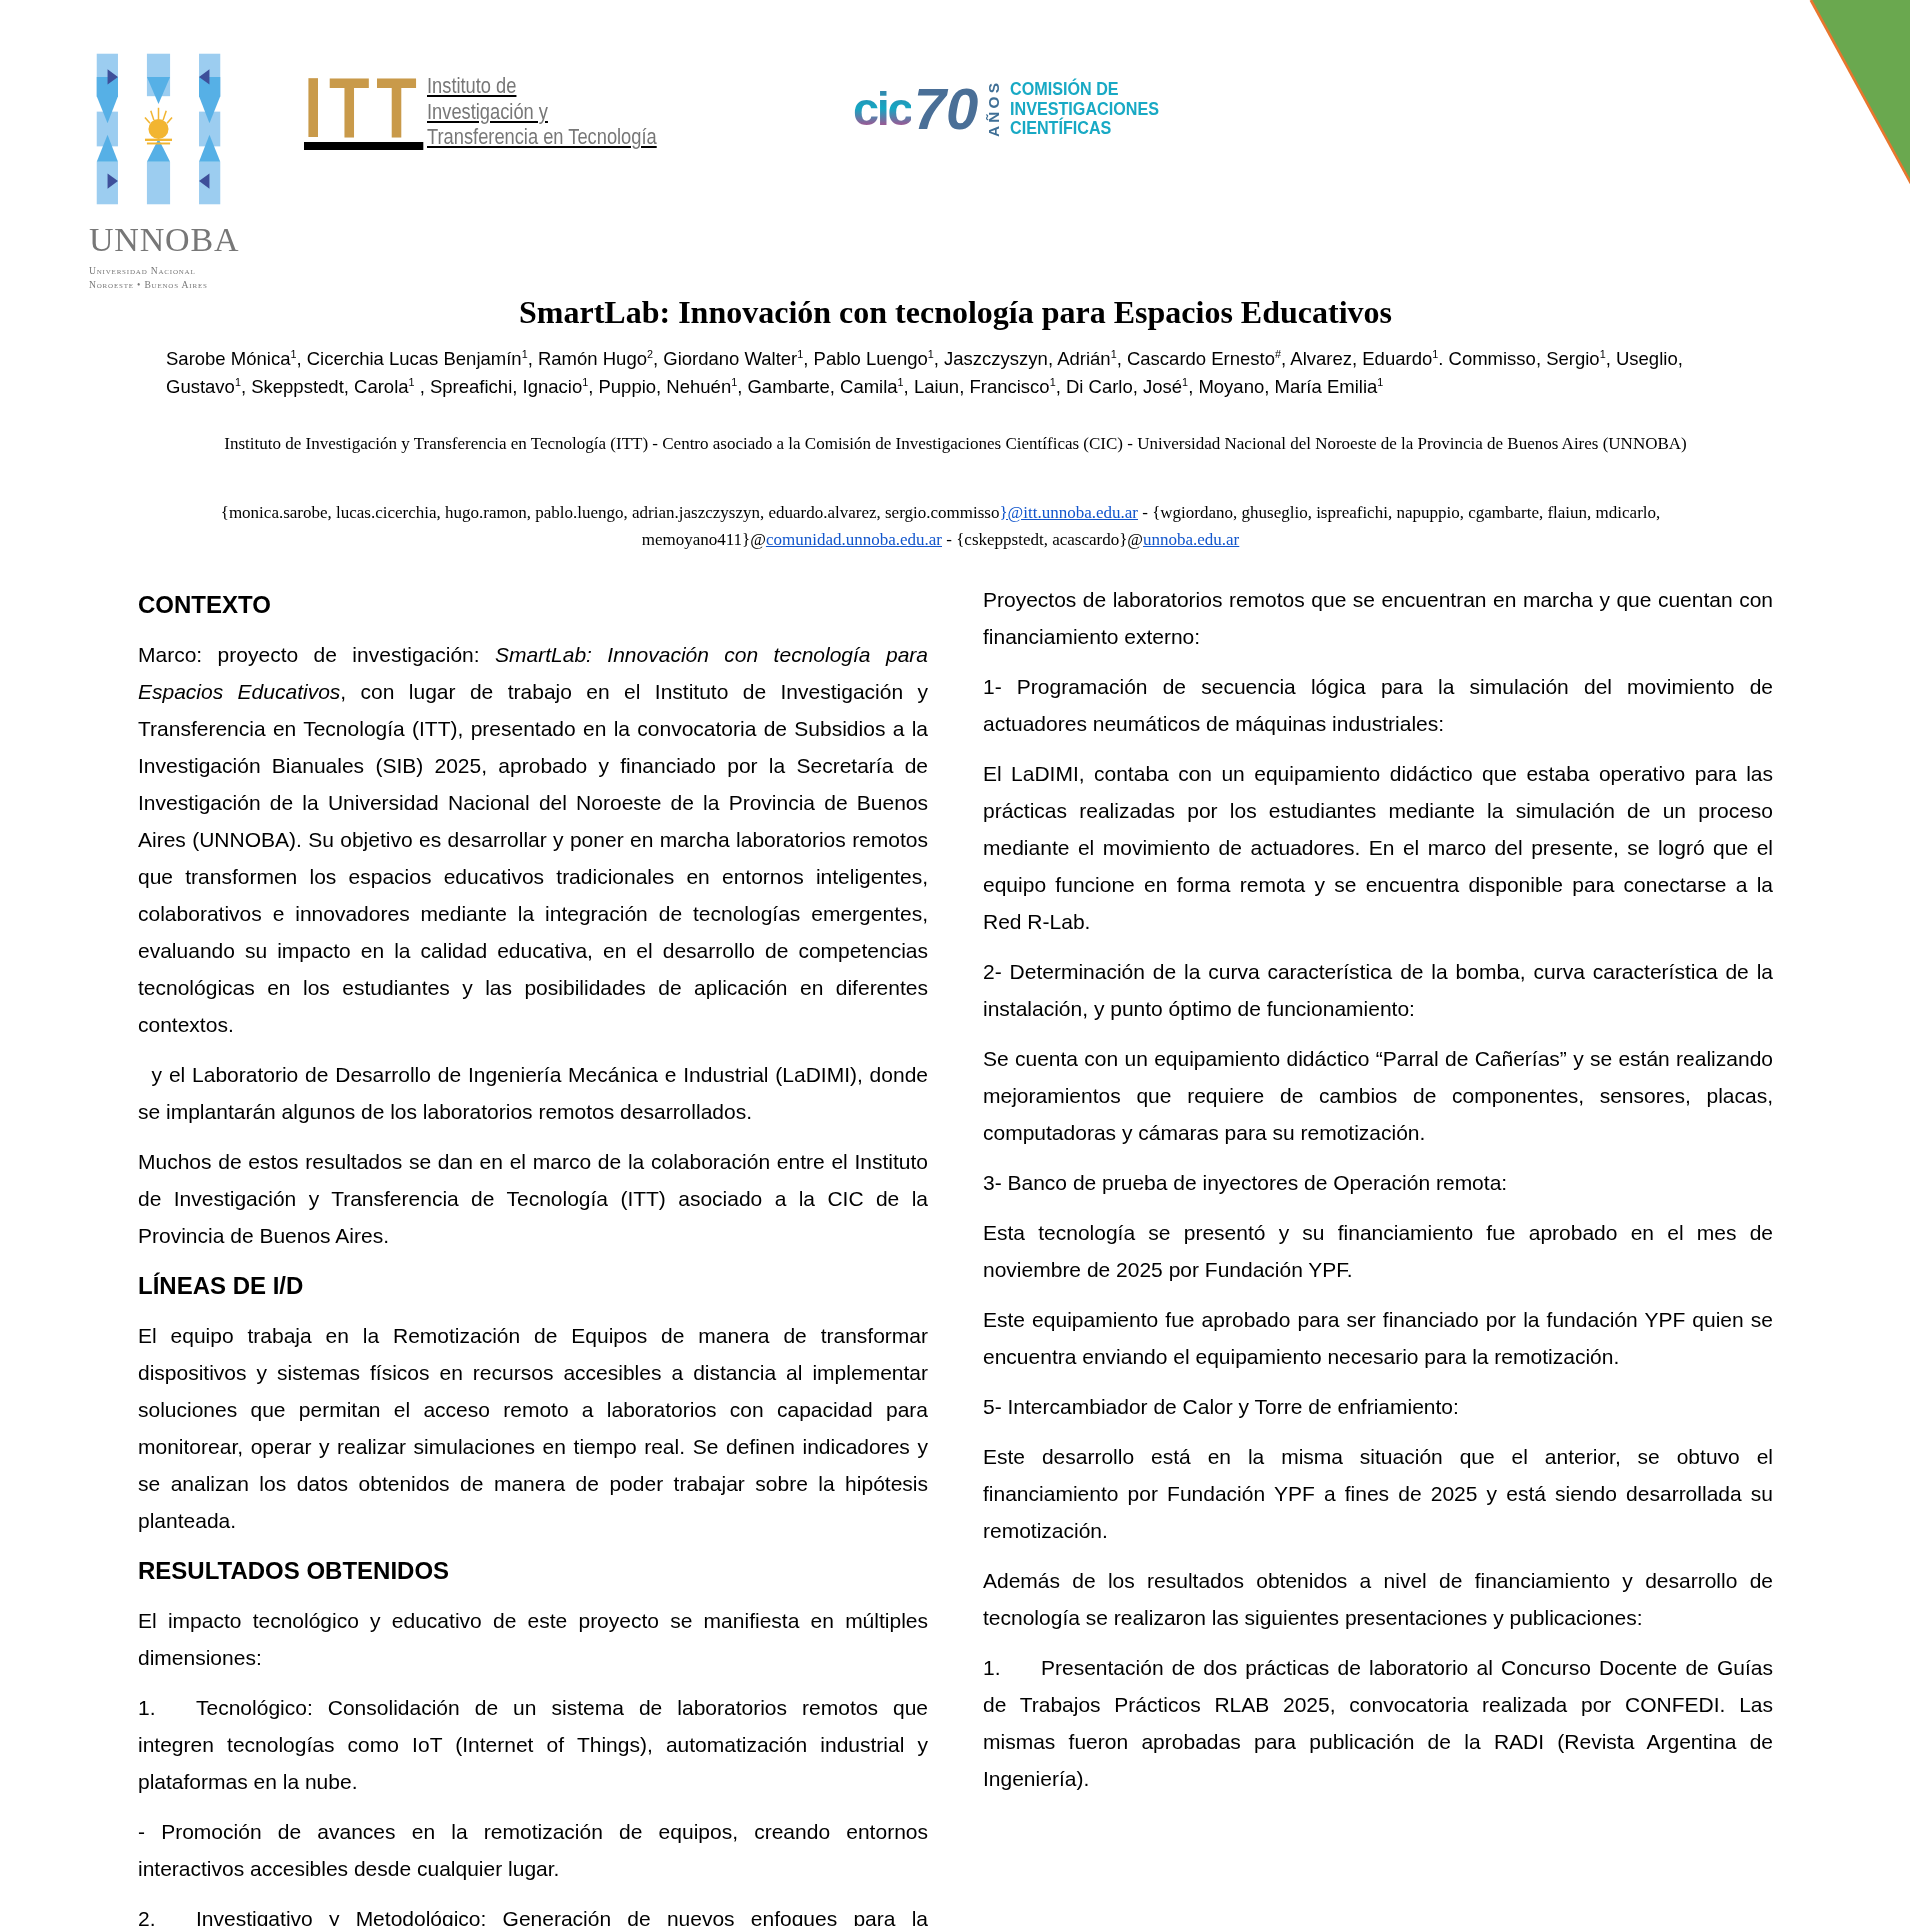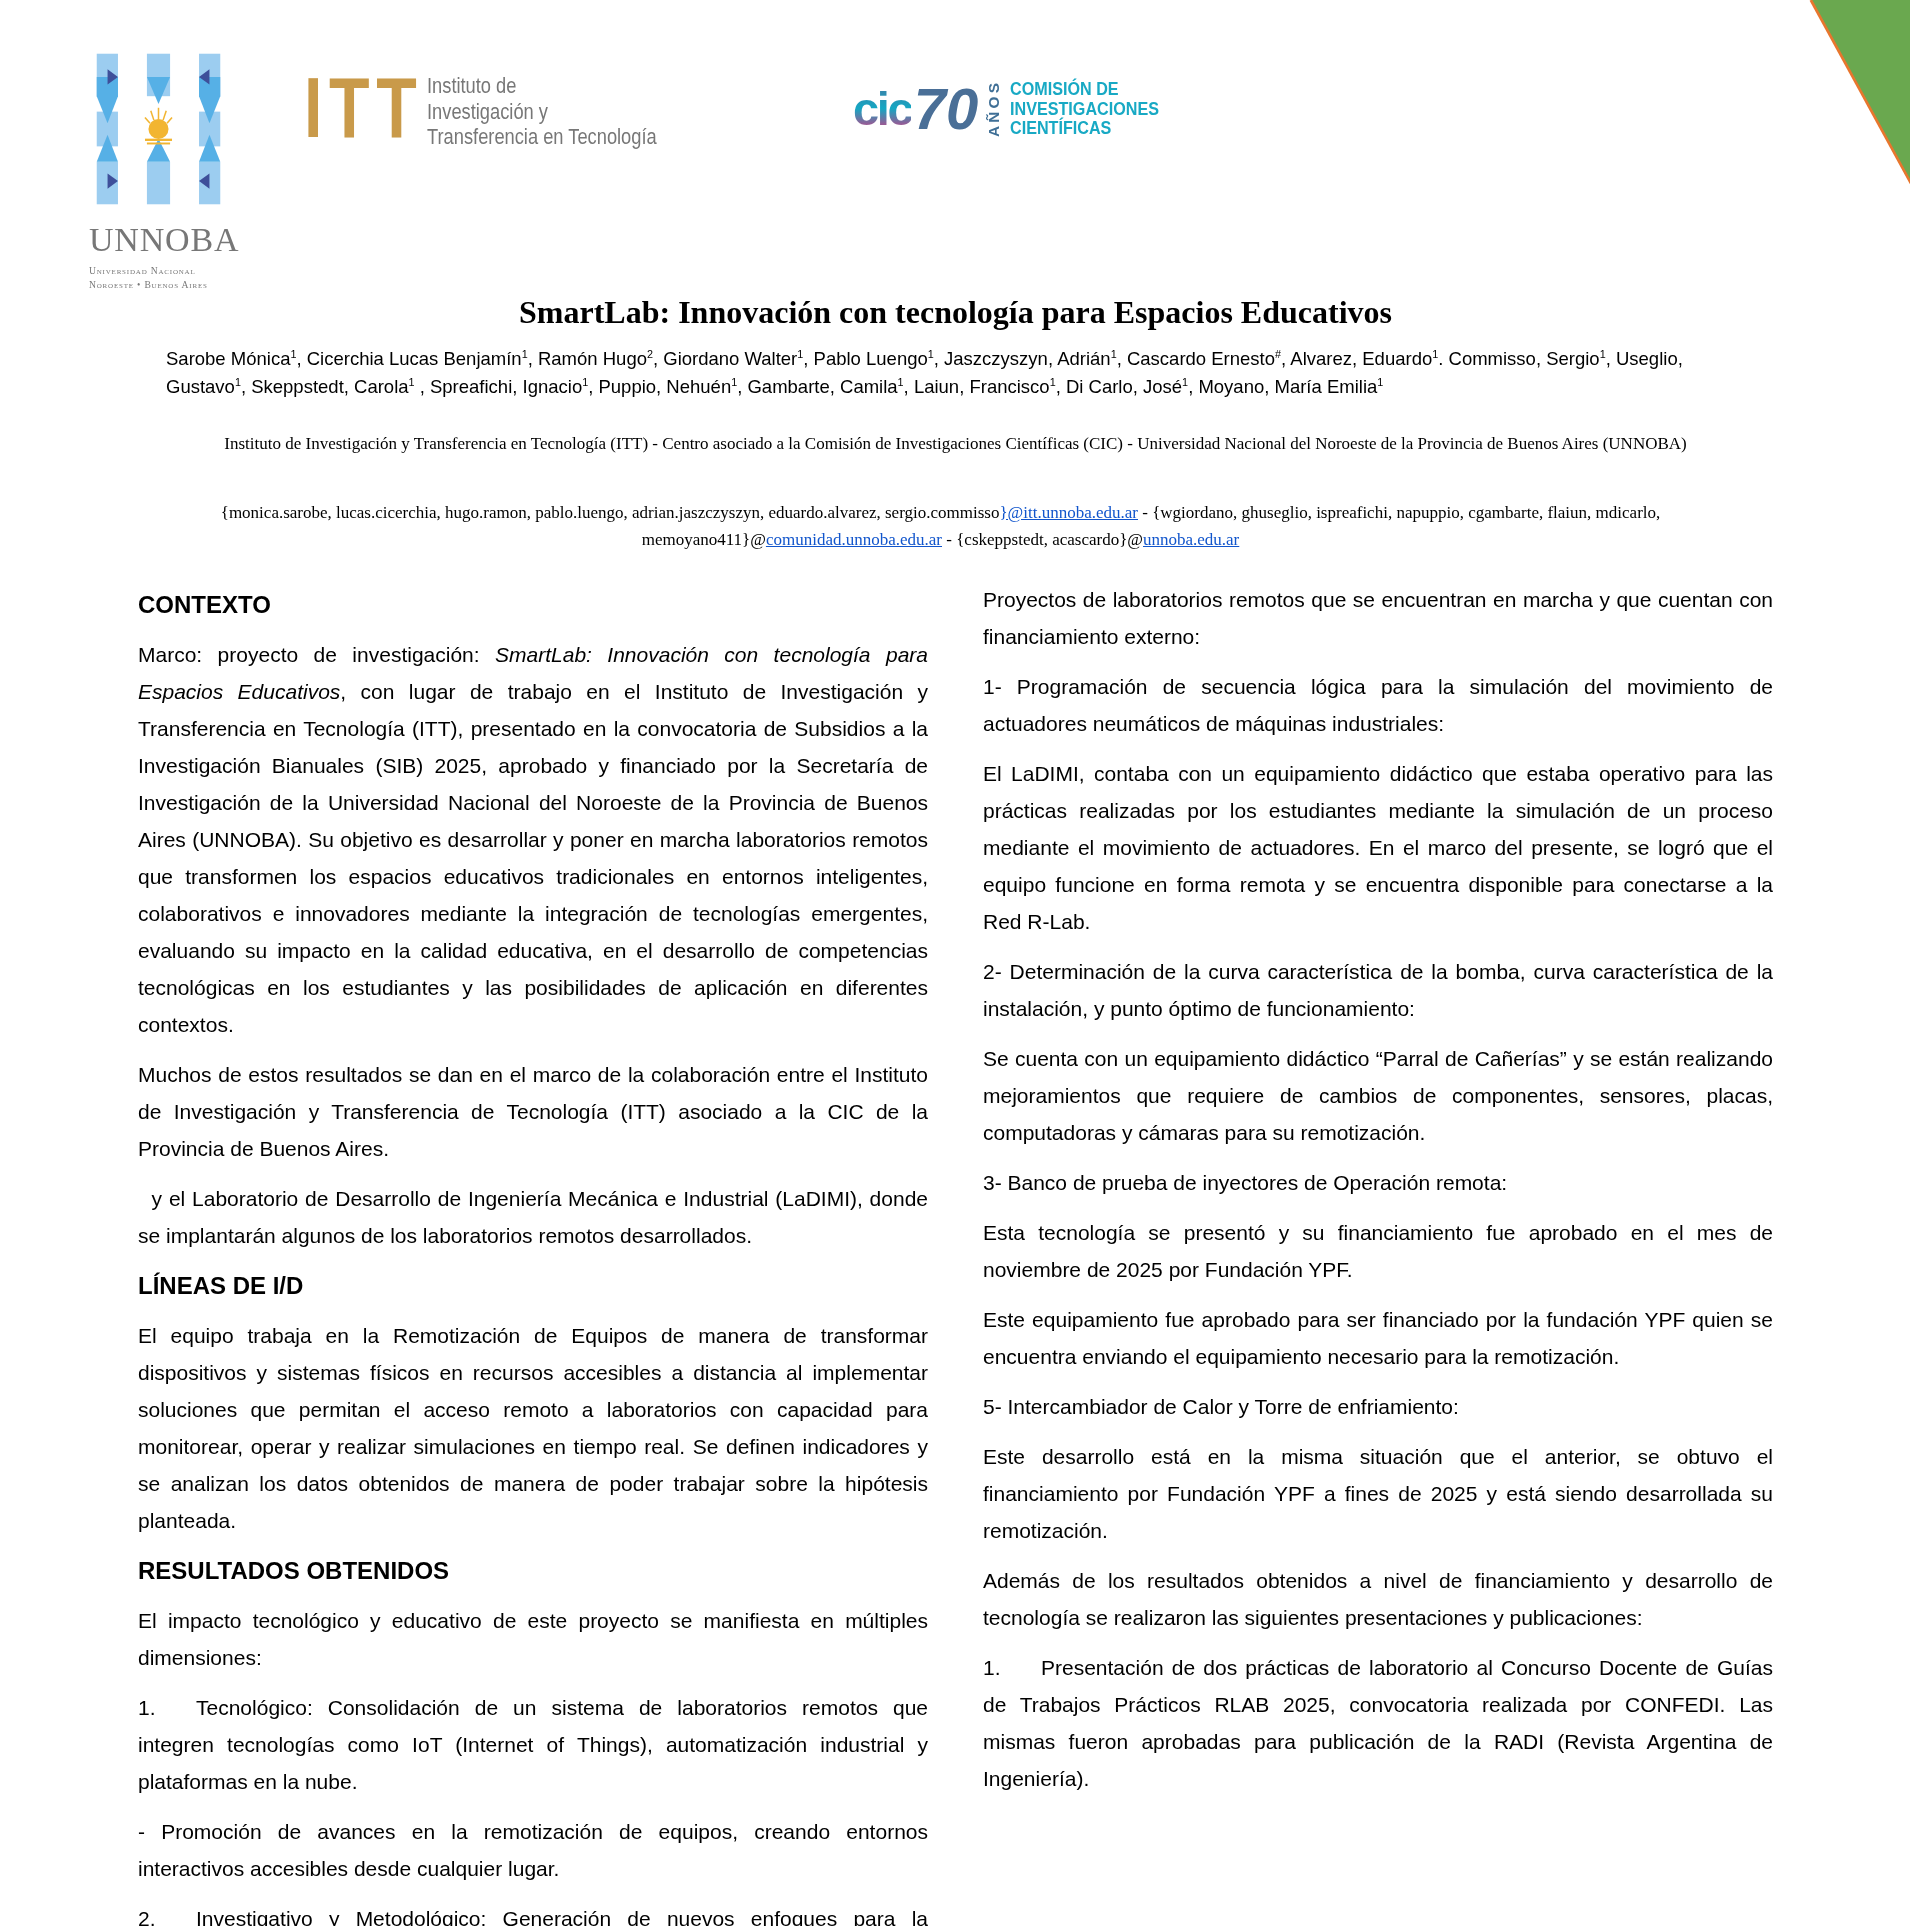--- a/index.html
+++ b/index.html
@@ -7,21 +7,21 @@
 
     
     .corner { position: absolute; right: 0; top: 0; width: 185px; height: 185px; }
 
     
     .logo-unnoba { position: absolute; left: 89px; top: 46px; width: 139px; }
     .unnoba-mark { width: 139px; height: 166px; position: relative; }
     .unnoba-name { font-family: "Liberation Serif", serif; font-size: 34px; color: #777; letter-spacing: 0.8px; margin-top: 10px; line-height: 1; }
     .unnoba-sub { font-family: "Liberation Serif", serif; font-size: 9.6px; color: #777; letter-spacing: 0.8px; line-height: 1.5; margin-top: 7px; font-variant: small-caps; }
 
-    .logo-itt { position: absolute; left: 304px; top: 73px; display: flex; align-items: flex-start; }
+    .logo-itt { position: absolute; left: 304px; top: 73px; display: flex; align-items: flex-start; text-decoration: underline; }
     .itt-letters { font-family: "Liberation Sans", sans-serif; font-weight: 700; font-size: 85px; line-height: 0.82; color: #c99a4a; letter-spacing: 8.5px; transform: scaleX(0.78); transform-origin: left top; margin-right: -42px; }
     .itt-text { font-family: "Liberation Sans", sans-serif; font-size: 22.3px; color: #777; line-height: 1.15; margin-left: 11.6px; transform: scaleX(0.82); transform-origin: left top; }
 
     .logo-cic { position: absolute; left: 853px; top: 75px; display: flex; align-items: center; }
     .cic-mark { font-family: "Liberation Sans", sans-serif; font-weight: 700; font-size: 47px; line-height: 1; letter-spacing: -2.3px;
       background: linear-gradient(180deg, #3f7ea6 0%, #14a7c3 50%, #d4377f 100%); -webkit-background-clip: text; background-clip: text; color: transparent; }
     .cic-70 { font-family: "Liberation Sans", sans-serif; font-style: italic; font-weight: 700; font-size: 58px; color: #4a6f97; margin-left: 2.3px; }
     .cic-anos { writing-mode: vertical-rl; transform: rotate(180deg); font-family: "Liberation Sans", sans-serif; font-weight: 700; font-size: 15.4px; color: #3f6f96; letter-spacing: 3.1px; margin: 0 7px; }
     .cic-text { font-family: "Liberation Sans", sans-serif; font-weight: 700; font-size: 19px; color: #18a9c4; line-height: 1.02; transform: scaleX(0.85); transform-origin: left center; }
 
@@ -116,22 +116,22 @@
 <h1 class="title" style="margin:0;">SmartLab: Innovación con tecnología para Espacios Educativos</h1>
 <div class="authors" id="authors"><span>Sarobe Mónica</span><sup>1</sup><span>, </span><span>Cicerchia Lucas Benjamín</span><sup>1</sup><span>, </span><span>Ramón Hugo</span><sup>2</sup><span>, </span><span>Giordano Walter</span><sup>1</sup><span>, </span><span>Pablo Luengo</span><sup>1</sup><span>, </span><span>Jaszczyszyn, Adrián</span><sup>1</sup><span>, </span><span>Cascardo Ernesto</span><sup>#</sup><span>, </span><span>Alvarez, Eduardo</span><sup>1</sup><span>. </span><span>Commisso, Sergio</span><sup>1</sup><span>, </span><span>Useglio, Gustavo</span><sup>1</sup><span>,  </span><span>Skeppstedt, Carola</span><sup>1</sup><span> , </span><span>Spreafichi, Ignacio</span><sup>1</sup><span>, </span><span>Puppio, Nehuén</span><sup>1</sup><span>, </span><span>Gambarte, Camila</span><sup>1</sup><span>,  </span><span>Laiun, Francisco</span><sup>1</sup><span>, </span><span>Di Carlo, José</span><sup>1</sup><span>, </span><span>Moyano, María Emilia</span><sup>1</sup><span></span></div>
 <div class="affil">Instituto de Investigación y Transferencia en Tecnología (ITT) - Centro asociado a la Comisión de Investigaciones Científicas (CIC) - Universidad Nacional del Noroeste de la Provincia de Buenos Aires (UNNOBA)</div>
 <div class="emails">
   <span>{monica.sarobe, lucas.cicerchia, hugo.ramon, pablo.luengo, adrian.jaszczyszyn, eduardo.alvarez, sergio.commisso</span><a>}@itt.unnoba.edu.ar</a><span> - {wgiordano, ghuseglio, ispreafichi, napuppio, cgambarte, flaiun, mdicarlo, memoyano411}@</span><a>comunidad.unnoba.edu.ar</a><span>  - {cskeppstedt, acascardo}@</span><a>unnoba.edu.ar</a>
 </div>
 
 <div class="col col-left">
   <h2>CONTEXTO</h2>
   <p><span>Marco: proyecto de investigación: </span><em>SmartLab: Innovación con tecnología para Espacios Educativos</em><span>, con lugar de trabajo en el Instituto de Investigación y Transferencia en Tecnología (ITT), presentado en la convocatoria de Subsidios a la Investigación Bianuales (SIB) 2025, aprobado y financiado por la Secretaría de Investigación de la Universidad Nacional del Noroeste de la Provincia de Buenos Aires (UNNOBA). Su objetivo es desarrollar y poner en marcha laboratorios remotos que transformen los espacios educativos tradicionales en entornos inteligentes, colaborativos e innovadores mediante la integración de tecnologías emergentes, evaluando su impacto en la calidad educativa, en el desarrollo de competencias tecnológicas en los estudiantes y las posibilidades de aplicación en diferentes contextos.</span></p>
+  <p style="white-space:pre-wrap;">  y el Laboratorio de Desarrollo de Ingeniería Mecánica e Industrial (LaDIMI), donde se implantarán algunos de los laboratorios remotos desarrollados.</p>
   <p>Muchos de estos resultados se dan en el marco de la colaboración entre el Instituto de Investigación y Transferencia de Tecnología (ITT) asociado a la CIC de la Provincia de Buenos Aires.</p>
-  <p style="white-space:pre-wrap;">  y el Laboratorio de Desarrollo de Ingeniería Mecánica e Industrial (LaDIMI), donde se implantarán algunos de los laboratorios remotos desarrollados.</p>
 
   <h2>LÍNEAS DE I/D</h2>
   <p>El equipo trabaja en la Remotización de Equipos de manera de transformar dispositivos y sistemas físicos en recursos accesibles a distancia al implementar soluciones que permitan el acceso remoto a laboratorios con capacidad para monitorear, operar y realizar simulaciones en tiempo real. Se definen indicadores y se analizan los datos obtenidos de manera de poder trabajar sobre la hipótesis planteada.</p>
 
   <h2>RESULTADOS OBTENIDOS</h2>
   <p>El impacto tecnológico y educativo de este proyecto se manifiesta en múltiples dimensiones:</p>
   <p><span class="num">1.</span><span>Tecnológico: Consolidación de un sistema de laboratorios remotos que integren tecnologías como IoT (Internet of Things), automatización industrial y plataformas en la nube.</span></p>
   <p>- Promoción de avances en la remotización de equipos, creando entornos interactivos accesibles desde cualquier lugar.</p>
   <p><span class="num">2.</span><span>Investigativo y Metodológico: Generación de nuevos enfoques para la medición de la efectividad de los entornos educativos inteligentes, con análisis de datos cuantitativos y cualitativos basados en los indicadores definidos.</span></p>
 

